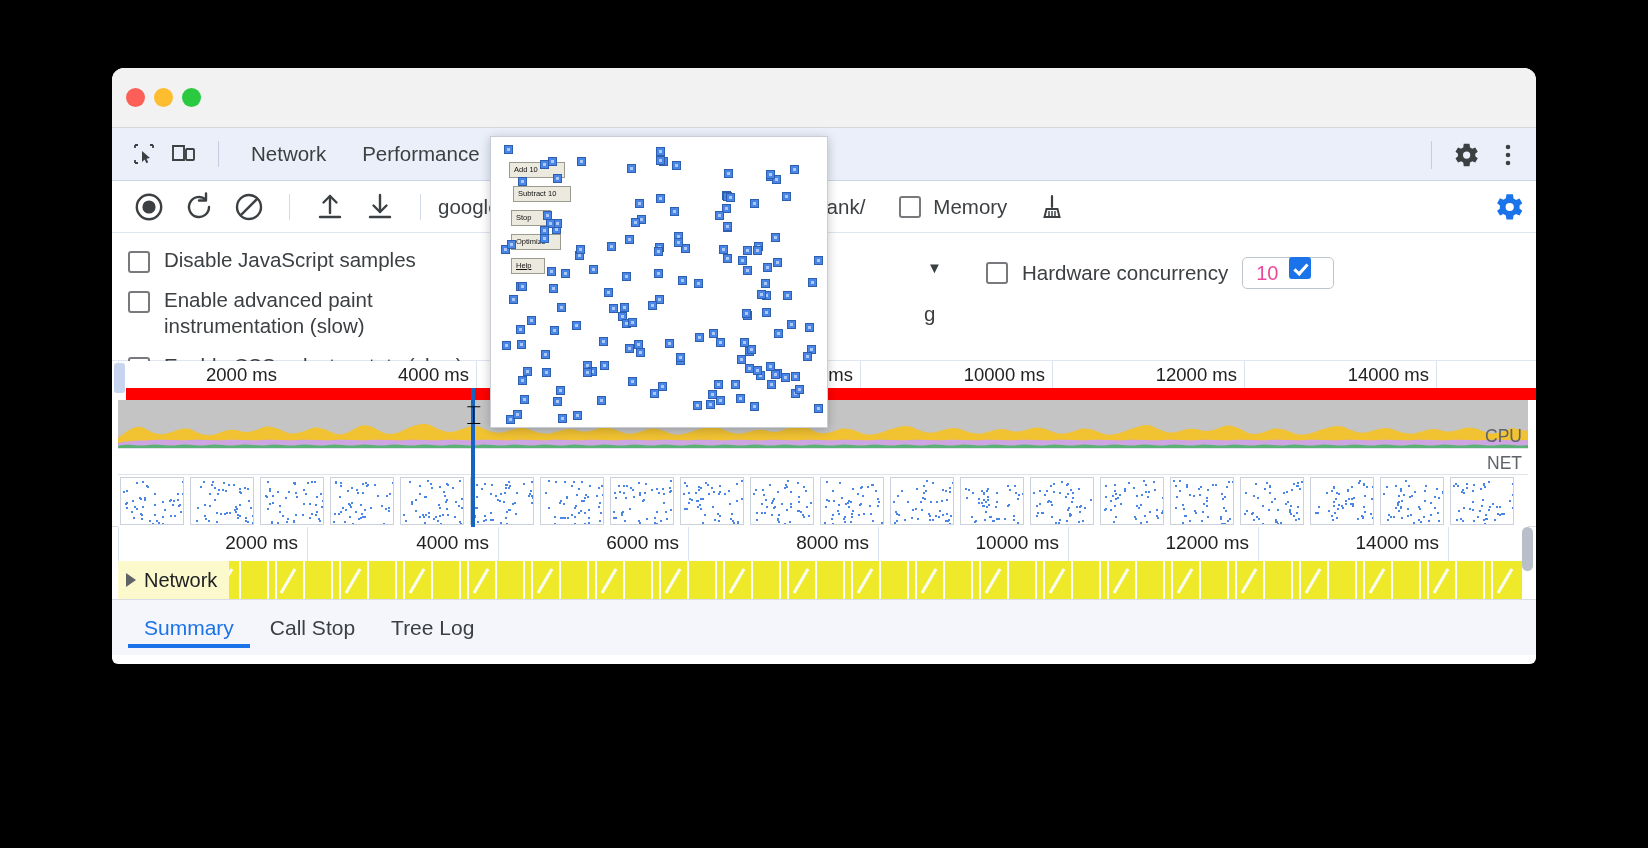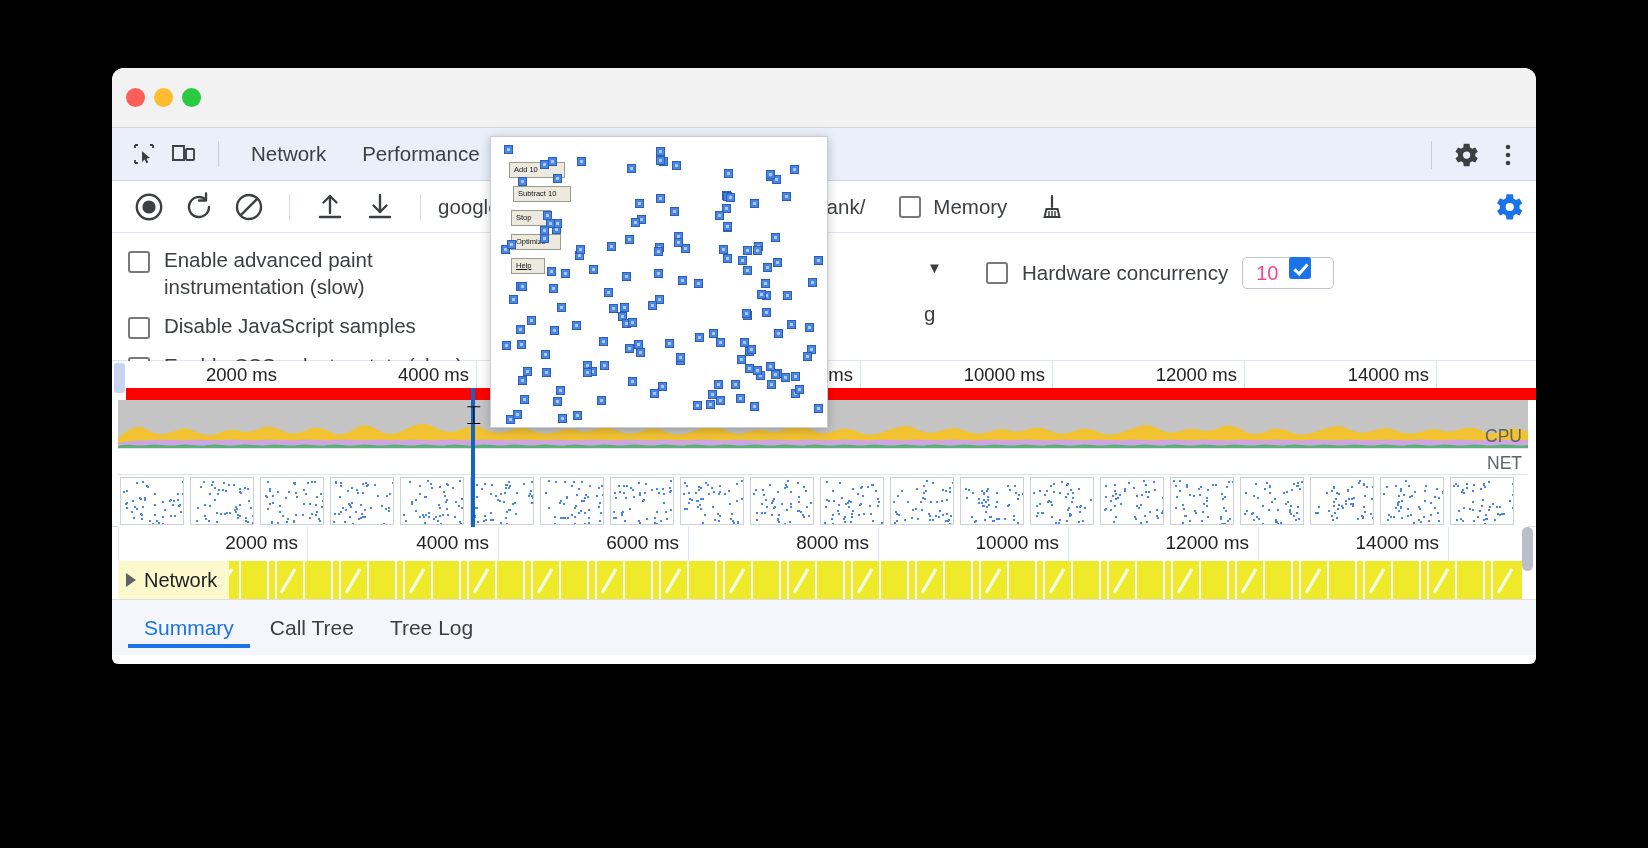--- a/index.html
+++ b/index.html
@@ -360,25 +360,25 @@
           <path fill="#1a73e8" d="M19.4 13a7.6 7.6 0 000-2l2-1.6-2-3.4-2.5 1a7.6 7.6 0 00-1.7-1L14.8 3H10.2l-.4 2.9a7.6 7.6 0 00-1.7 1l-2.5-1-2 3.4L5.6 11a7.6 7.6 0 000 2l-2 1.6 2 3.4 2.5-1c.5.4 1.1.8 1.7 1l.4 2.9h4.6l.4-2.9c.6-.3 1.2-.6 1.7-1l2.5 1 2-3.4-2-1.6z"></path>
           <circle cx="12.5" cy="12" r="2.9" fill="#fff"></circle>
         </svg>
       </div>
     </div>
 
     <div class="settings">
       <div class="scol" style="left:16px; top:14px;">
         <div class="opt-row">
           <div class="cbox"></div>
-          <div class="opt-text">Enable advanced paint instrumentation (slow)</div>
+          <div class="opt-text">Disable JavaScript samples</div>
         </div>
         <div class="opt-row">
           <div class="cbox"></div>
-          <div class="opt-text">Disable JavaScript samples</div>
+          <div class="opt-text">Enable advanced paint instrumentation (slow)</div>
         </div>
         <div class="opt-row">
           <div class="cbox"></div>
           <div class="opt-text">Enable CSS selector stats (slow)</div>
         </div>
       </div>
 
       <div class="scol" style="left:815px; top:26px;">
         <span class="caret-down">▼</span>
       </div>
@@ -1470,21 +1470,21 @@
         </g>
       </svg>
       <div class="frames-chip">
         <div class="tri"></div>
         <span>Network</span>
       </div>
     </div>
 
     <div class="bottomtabs">
       <div class="btab active">Summary</div>
-      <div class="btab">Call Tree</div>
+      <div class="btab">Call Stop</div>
       <div class="btab">Tree Log</div>
     </div>
 
   </div>
 
   <div class="popup">
     <div class="jbtn" style="left:18px; top:25px; width:56px;">Add 10</div>
     <div class="jbtn" style="left:22px; top:49px; width:58px;">Subtract 10</div>
     <div class="jbtn" style="left:20px; top:73px; width:40px;">Stop</div>
     <div class="jbtn" style="left:20px; top:97px; width:50px;">Optimize</div>

